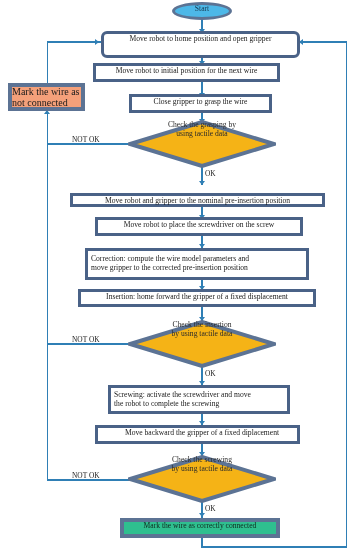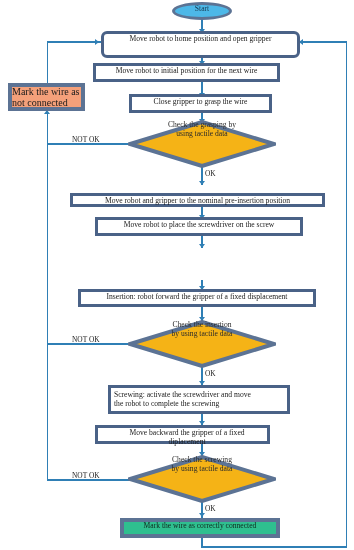--- a/index.html
+++ b/index.html
@@ -203,41 +203,45 @@
   </div>
 
   <div class="node process" style="left:70px; top:193px; width:255px; height:14px;">
     <span>Move robot and gripper to the nominal pre-insertion position</span>
   </div>
 
   <div class="node process" style="left:95px; top:217px; width:208px; height:19px;">
     <span>Move robot to place the screwdriver on the screw</span>
   </div>
 
+  <div class="node process" style="left:85px; top:248px; width:224px; height:32px; flex-direction:column;">
+    <div>Correction: compute the wire model parameters and</div>
+    <div>move gripper to the corrected pre-insertion position</div>
+  </div>
 
   <div class="node process" style="left:78px; top:289px; width:238px; height:18px;">
-    <span>Insertion: robot forward the gripper of a fixed displacement</span>
+    <span>Insertion: home forward the gripper of a fixed displacement</span>
   </div>
 
   <div class="node decision" style="left:128px; top:320px; width:148px; height:48px;">
     <svg class="dshape" viewBox="0 0 148 48" preserveAspectRatio="none">
       <polygon points="74,2 146,24 74,46 2,24" fill="#f5b316" stroke="#5c7394" stroke-width="4"></polygon>
     </svg>
     <div class="dlabel">
       <div>Check the insertion</div>
       <div>by using tactile data</div>
     </div>
   </div>
 
   <div class="node process" style="left:108px; top:385px; width:182px; height:29px; flex-direction:column;">
     <div>Screwing: activate the screwdriver and move</div>
     <div>the robot to complete the screwing</div>
   </div>
 
-  <div class="node process" style="left:95px; top:425px; width:175px; height:19px;padding-left:12px;">
+  <div class="node process" style="left:95px; top:425px; width:205px; height:19px;padding-left:12px;">
     <span>Move backward the gripper of a fixed diplacement</span>
   </div>
 
   <div class="node decision" style="left:128px; top:455px; width:148px; height:48px;">
     <svg class="dshape" viewBox="0 0 148 48" preserveAspectRatio="none">
       <polygon points="74,2 146,24 74,46 2,24" fill="#f5b316" stroke="#5c7394" stroke-width="4"></polygon>
     </svg>
     <div class="dlabel">
       <div>Check the screwing</div>
       <div>by using tactile data</div>

